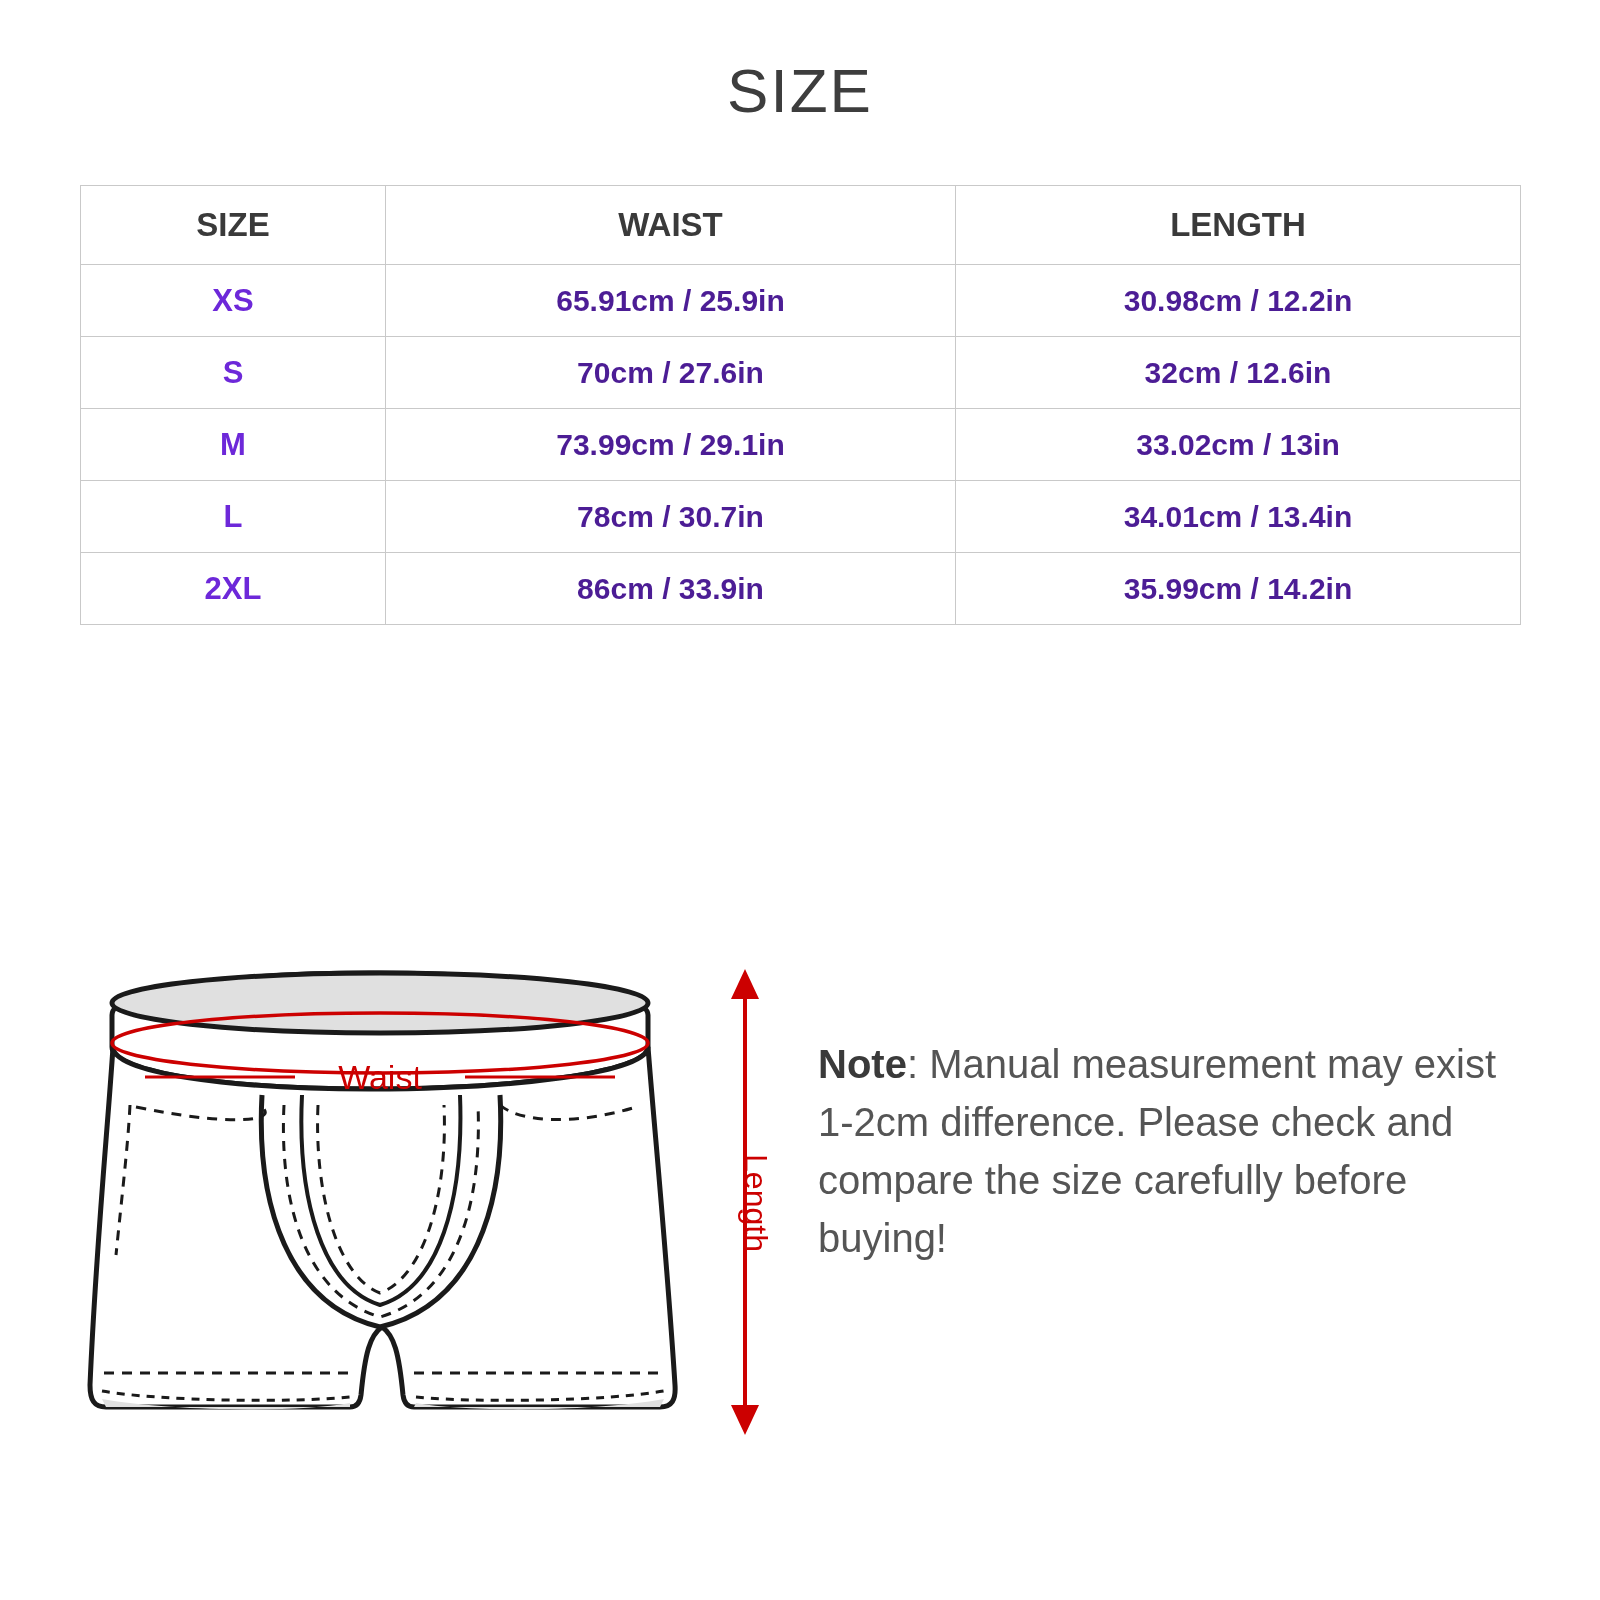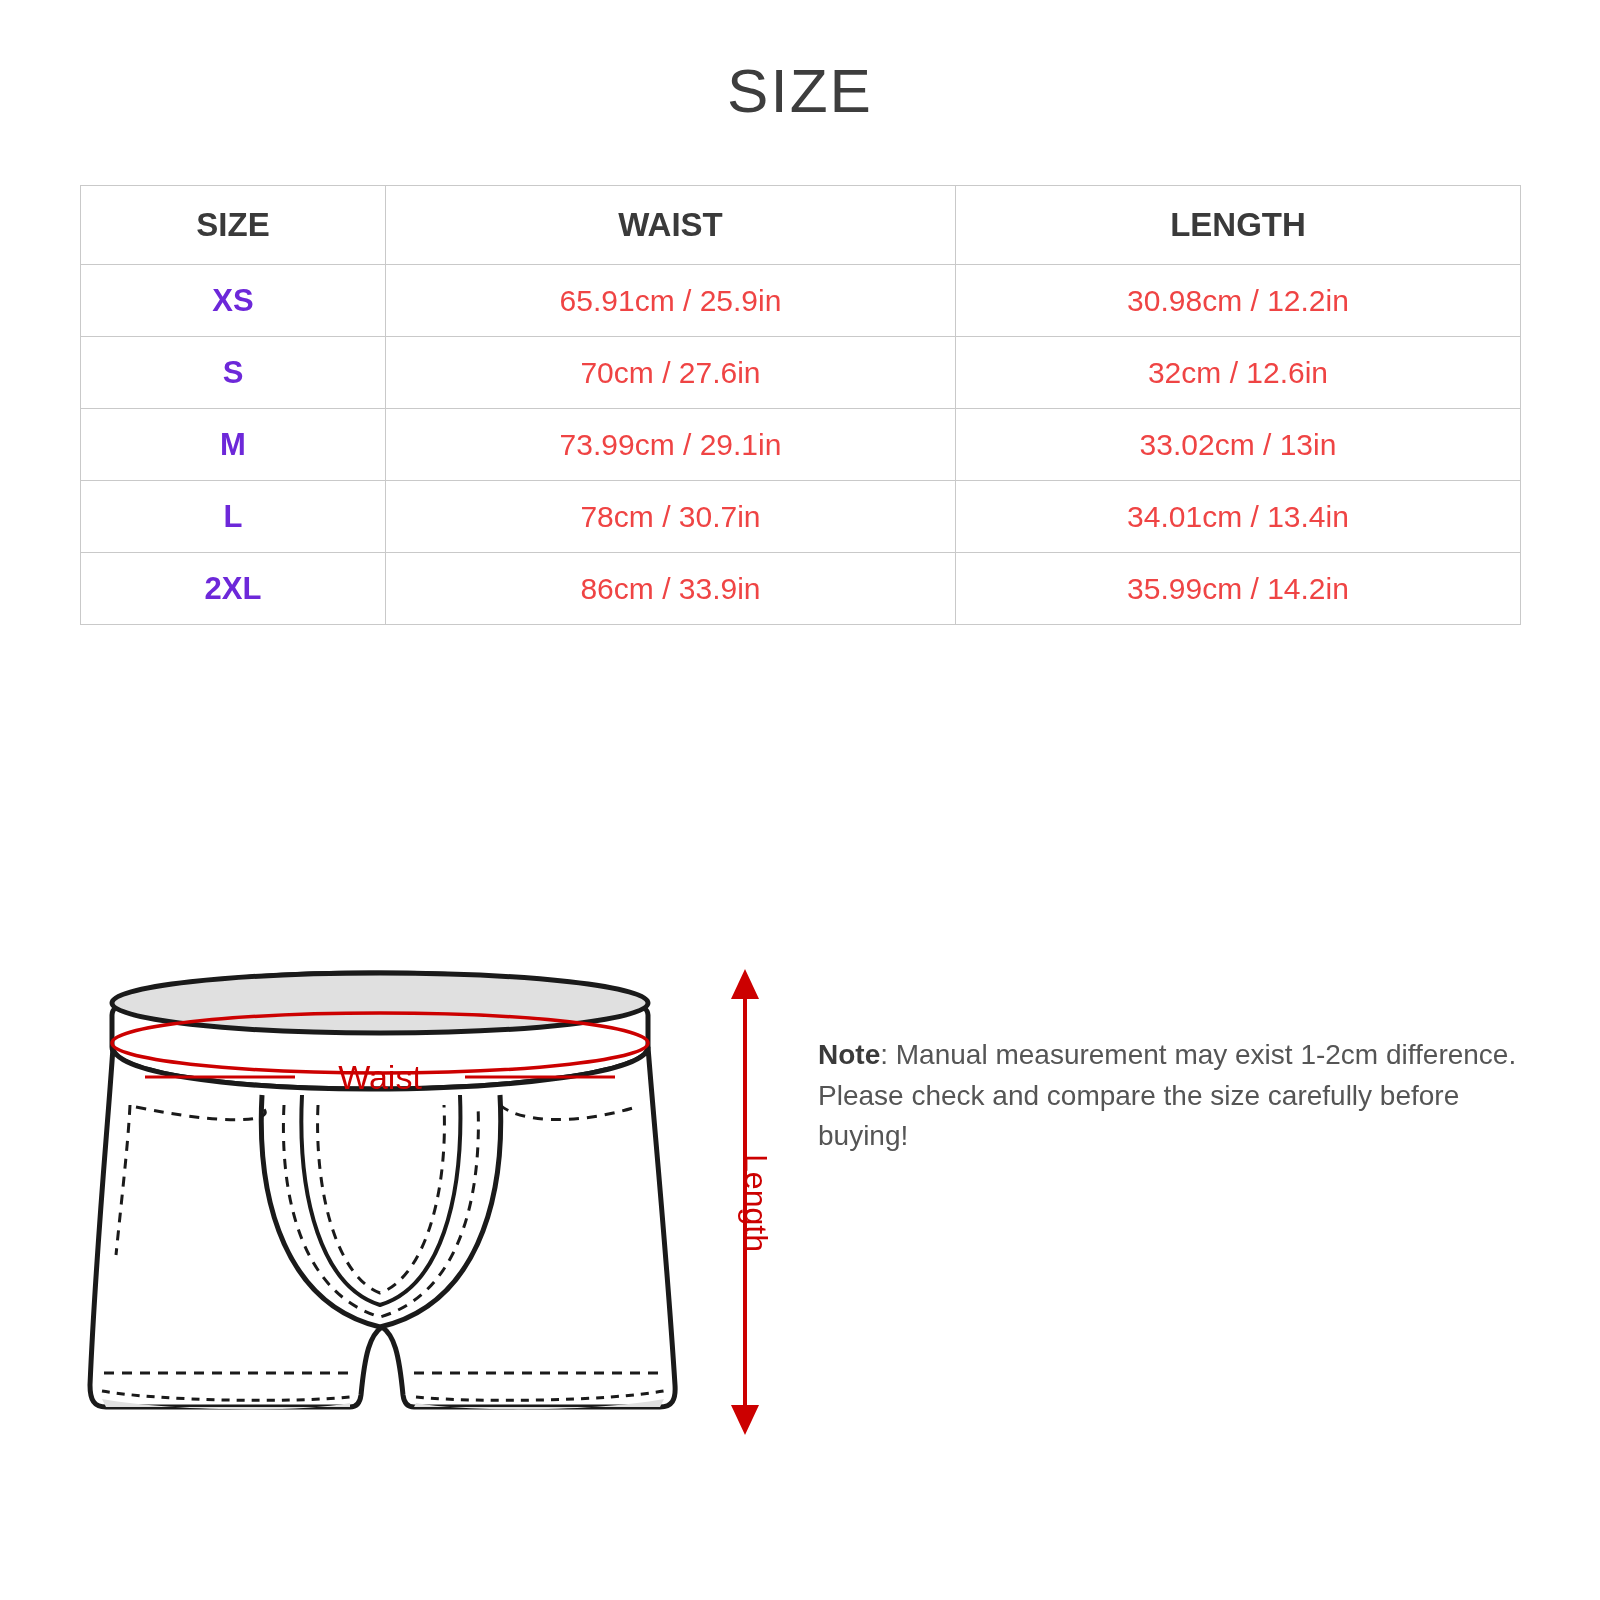--- a/index.html
+++ b/index.html
@@ -37,22 +37,22 @@
     width: 1440px;
     border-collapse: collapse;
     table-layout: fixed;
   }
   .size-table td, .size-table th {
     border: 1px solid #c9c9c9;
     height: 69px;
     text-align: center;
     vertical-align: middle;
     font-size: 30px;
-    font-weight: 400;
-    color: #ef4444;
+    font-weight: 700;
+    color: #4c1d95;
   }
   .size-table thead th {
     font-size: 33px;
     font-weight: bold;
     color: #3a3a3a;
     height: 76px;
   }
   .size-table tbody td.size-col {
     font-weight: bold;
     font-size: 31px;
@@ -80,21 +80,21 @@
     left: 700px;
     top: 10px;
   }
 
   
   .note-block {
     position: absolute;
     left: 818px;
     top: 80px;
     width: 700px;
-    font-size: 28px;
+    font-size: 40px;
     line-height: 1.45;
     color: #555555;
   }
   .note-block b {
     color: #3a3a3a;
     font-weight: bold;
   }
 </style>
 </head>
 <body>

